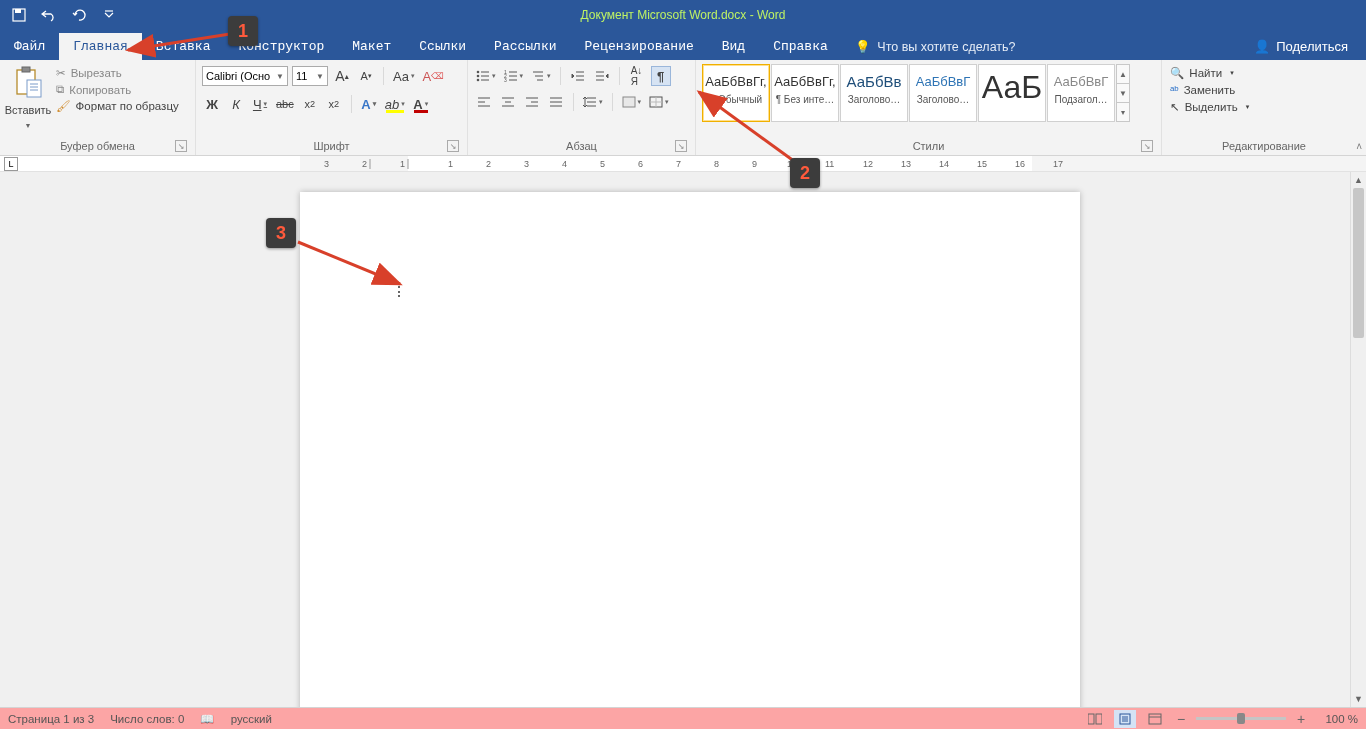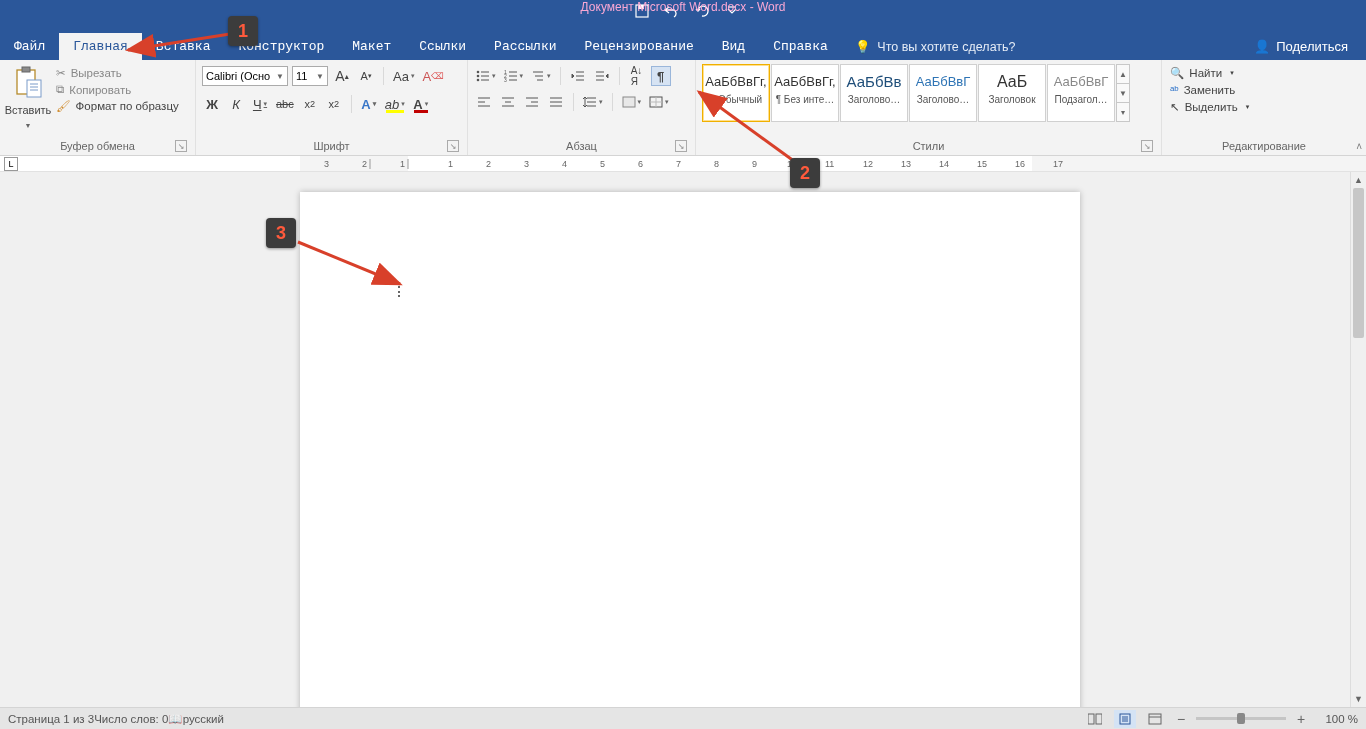--- a/index.html
+++ b/index.html
@@ -1,19 +1,19 @@
 <!DOCTYPE html>
 <html><head>
 <meta charset="utf-8">
 <style>
 * { box-sizing: border-box; margin: 0; padding: 0; font-family: "Segoe UI", Tahoma, sans-serif; }
 body { width: 1366px; height: 729px; background: #fff; overflow: hidden; position: relative; }
 
 
-.titlebar { height: 30px; background: #2b579a; display: flex; align-items: center; color: #f9a8d4; font-size: 12px; position: relative; flex-direction: column; }
+.titlebar { height: 30px; background: #2b579a; display: flex; align-items: center; color: #bef264; font-size: 12px; position: relative; }
 .qat { display: flex; align-items: center; gap: 8px; padding-left: 8px; }
 .qat-btn { width: 22px; height: 22px; display: flex; align-items: center; justify-content: center; cursor: pointer; }
 .title-text { position: absolute; left: 50%; transform: translateX(-50%); white-space: nowrap; }
 .win-controls { margin-left: auto; display: flex; align-items: center; gap: 2px; height: 100%; }
 .signin { border: 1px solid #fff; padding: 1px 10px; font-size: 12px; margin-right: 12px; cursor: pointer; }
 .win-btn { width: 42px; height: 30px; display: flex; align-items: center; justify-content: center; cursor: pointer; }
 .win-btn svg, .qat-btn svg { stroke: #fff; fill: none; }
 
 
 .tabs { height: 30px; background: #2b579a; display: flex; align-items: flex-end; color: #fff; font-size: 13px; }
@@ -51,21 +51,21 @@
 .sep { width: 1px; height: 18px; background: #d9d9d9; margin: 0 3px; }
 
 
 .para-rows { display: flex; flex-direction: column; gap: 6px; padding-top: 4px; }
 
 
 .styles-wrap { display: flex; align-items: flex-start; padding-top:2px; }
 .style-tile { width: 68px; height: 58px; border: 1px solid #d0d0d0; background: #fff; margin-right: 1px; cursor: pointer; display: flex; flex-direction: column; justify-content: space-between; padding: 4px 2px 16px; }
 .style-tile.first { border: 1px solid #f0b000; box-shadow: inset 0 0 0 1px #ffe08f; }
 .style-preview { font-size: 13px; text-align: center; flex: 1; display: flex; align-items: center; justify-content: center; color: #333; }
-.style-preview.big { font-size: 16px; }
+.style-preview.big { font-size: 32px; }
 .style-preview.blue { color: #1f4e79; }
 .style-preview.lblue { color: #2e74b5; }
 .style-name { font-size: 10px; color: #555; text-align: center; white-space: nowrap; overflow: hidden; }
 .gallery-scroll { width: 14px; height: 58px; display: flex; flex-direction: column; border:1px solid #c8c8c8; }
 .gallery-scroll div { flex: 1; display: flex; align-items: center; justify-content: center; font-size: 8px; color: #666; border-bottom: 1px solid #c8c8c8; cursor: pointer; background:#f9f9f9; }
 .gallery-scroll div:last-child { border-bottom: none; }
 
 
 .edit-list { display: flex; flex-direction: column; gap: 4px; padding: 4px 2px 0; font-size: 11.5px; color: #444; }
 .edit-item { display: flex; align-items: center; gap: 5px; cursor: pointer; }
@@ -87,21 +87,21 @@
 .section-break::before { left:0; }
 .section-break::after { right:0; }
 .cursor-dots { position:absolute; top:94px; left:98px; height:11px; border-left:2px dotted #666; width:0; }
 
 
 .vscroll { position:absolute; right:0; top:0; bottom:0; width:16px; background:#f0f0f0; border-left:1px solid #ddd; }
 .vscroll .arr { height:16px; display:flex; align-items:center; justify-content:center; font-size:9px; color:#666; cursor:pointer; }
 .vscroll .thumb { position:absolute; top:16px; left:2px; right:2px; height:150px; background:#c7c7c7; border-radius:2px; cursor:pointer; }
 
 
-.statusbar { position: absolute; bottom: 0; left: 0; right: 0; height: 22px; background: #e5e5e5; border-top: 1px solid #d4d4d4; display: flex; align-items: center; font-size: 11.5px; color: #555; padding: 0 8px; }
+.statusbar { position: absolute; bottom: 0; left: 0; right: 0; height: 22px; background: #fca5a5; border-top: 1px solid #d4d4d4; display: flex; align-items: center; font-size: 11.5px; color: #555; padding: 0 8px; gap: 16px; }
 .statusbar .right { margin-left: auto; display: flex; align-items: center; gap: 8px; }
 .view-btn { width: 22px; height: 18px; display:flex; align-items:center; justify-content:center; cursor:pointer; }
 .view-btn.active { background:#d4e3f5; }
 .zoom-slider { width: 90px; height: 3px; background:#c5c5c5; position:relative; cursor:pointer; }
 .zoom-slider .knob { position:absolute; left:50%; top:-4px; width:8px; height:11px; background:#888; border-radius:2px; transform:translateX(-50%);}
 .zoom-end { width:14px; text-align:center; cursor:pointer; font-size:14px; color:#666; }
 
 
 .anno-box { position:absolute; width:30px; height:30px; background:#3c3c3c; color:#ff5a3c; font-size:18px; font-weight:bold; display:flex; align-items:center; justify-content:center; border-radius:4px; z-index:50; box-shadow:0 1px 3px rgba(0,0,0,.4); }
 .arrow-svg { position:absolute; z-index:49; pointer-events:none; }

